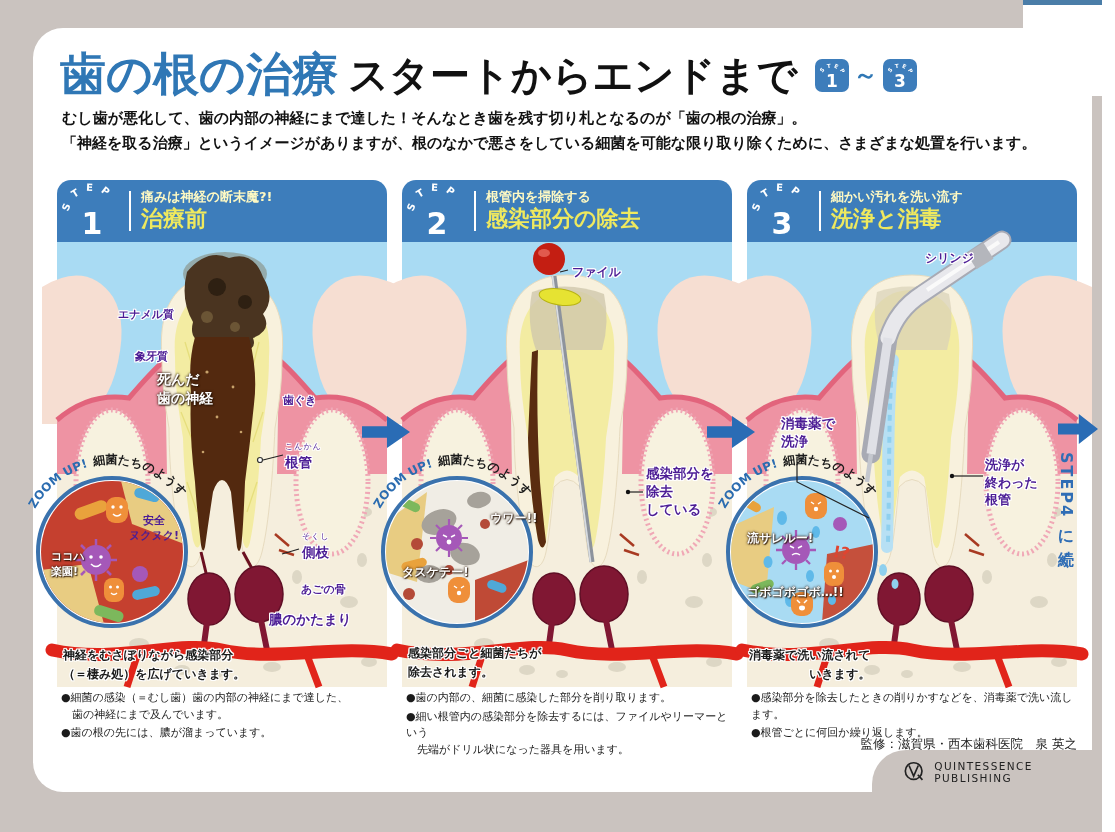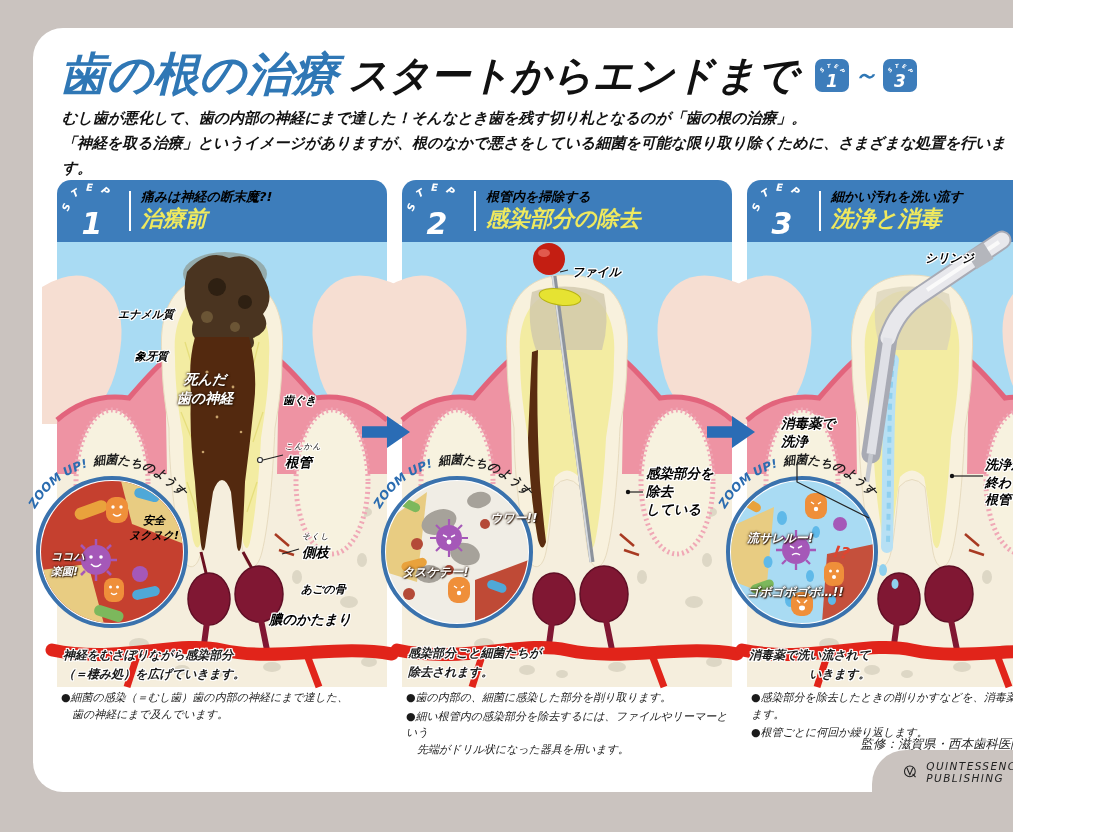--- a/index.html
+++ b/index.html
@@ -1,44 +1,44 @@
 <!DOCTYPE html>
 <html><head>
 <meta charset="utf-8">
 <style>
   * { margin:0; padding:0; box-sizing:border-box; }
   body { font-family:"DejaVu Sans", sans-serif; }
-  .stage { position:relative; width:1013px; height:832px; background:#cac3bf; overflow:hidden;font-style:italic; }
+  .stage { position:relative; width:1102px; height:832px; background:#cac3bf; overflow:hidden; }
   .card { position:absolute; left:33px; top:28px; width:1059px; height:764px; background:#ffffff; border-radius:30px; }
   .top-tab { position:absolute; left:1023px; top:0; width:92px; height:96px; background:#ffffff; border-top:5px solid #4a7da8; }
   .corner-notch { position:absolute; left:872px; top:750px; width:243px; height:82px; background:#cac3bf; border-top-left-radius:34px; }
 
   
   .hdr { position:absolute; left:60px; top:44px; display:flex; align-items:center; }
   .hdr-title { color:#2f77b5; font-size:46px; font-weight:bold; letter-spacing:0px; }
   .hdr-sub { color:#111; font-size:40px; font-weight:bold; margin-left:10px; }
   .badge-row { display:flex; align-items:center; margin-left:16px; gap:4px; }
   .tilde { color:#2f77b5; font-size:24px; font-weight:bold; }
   .desc { position:absolute; left:62px; top:106px; font-size:15px; font-weight:bold; color:#111; line-height:1.65; white-space:pre-line; }
 
   
   .panel { position:absolute; top:180px; width:330px; height:580px; }
   .phead { position:absolute; left:0; top:0; width:330px; height:62px; background:#3d7dbb; border-radius:14px 14px 0 0; display:flex; align-items:center; }
   .phead .divider { width:2px; height:40px; background:#ffffff; margin:0 10px 0 2px; }
-  .ph-sub { color:#000000; font-size:13px; font-weight:bold; line-height:1.2; }
+  .ph-sub { color:#fef9c3; font-size:13px; font-weight:bold; line-height:1.2; }
   .ph-title { color:#efe95e; font-size:22px; font-weight:bold; line-height:1.25; }
   .illus { position:absolute; left:0; top:62px; width:330px; height:445px; }
   .illus svg { overflow:visible; display:block; }
 
-  .lbl { position:absolute; font-size:11px; font-weight:bold; color:#000000; line-height:1.35; white-space:pre-line; }
+  .lbl { position:absolute; font-size:11px; font-weight:bold; color:#4c1d95; line-height:1.35; white-space:pre-line; }
   .halo { text-shadow:1px 0 0 #fff,-1px 0 0 #fff,0 1px 0 #fff,0 -1px 0 #fff,1px 1px 0 #fff,-1px -1px 0 #fff,1px -1px 0 #fff,-1px 1px 0 #fff; }
   .halo-dark { text-shadow:0 0 2px rgba(40,20,5,.9),0 0 3px rgba(40,20,5,.7),1px 1px 1px rgba(40,20,5,.8); }
   .lbl-white { color:#ffffff; }
   .lbl-big { font-size:14px; }
-  .lbl-center { text-align:center; }
+  .lbl-center { text-align:left; }
   .furi { display:block; font-size:8px; font-weight:normal; letter-spacing:1px; }
   .caption { position:absolute; font-size:12px; font-weight:bold; color:#1a1a1a; line-height:1.55; white-space:pre-line; }
   .bullets { position:absolute; left:4px; top:510px; width:326px; font-size:11px; color:#1b1b1b; line-height:1.5; }
   .bullet { white-space:pre-line; margin-bottom:2px; }
   .credit { position:absolute; left:0; top:556px; width:330px; text-align:right; font-size:12.5px; color:#222; }
 
   .arrow { position:absolute; background:#2a6cb5; clip-path:polygon(0 32%,52% 32%,52% 0,100% 50%,52% 100%,52% 68%,0 68%); }
   .next-step-label { position:absolute; left:1055px; top:452px; height:160px; writing-mode:vertical-rl; font-size:16px; font-weight:bold; color:#2f6db5; letter-spacing:2px; }
 
   
@@ -234,20 +234,21 @@
 ヌクヌク!</div>
       <div class="lbl lbl-white halo-dark" style="left:-6px; top:308px;">ココハ
 楽園!</div>
       <div class="caption halo" style="left:6px; top:404px;">神経をむさぼりながら感染部分
 （＝棲み処）を広げていきます。</div>
     </div>
 
     <div class="bullets">
       <div class="bullet">●細菌の感染（＝むし歯）歯の内部の神経にまで達した、
 　歯の神経にまで及んでいます。</div>
+      <div class="bullet">●歯の根の先には、膿が溜まっています。</div>
     </div>
   </div>
 
   <div class="panel" style="left:402px;">
     <div class="phead">
       <svg width="70" height="58">
         <defs>
             <path id="parc2" d="M12,32 A23,23 0 0 1 58,32"></path>
           </defs>
         <text font-size="10" font-weight="bold" fill="#fff" letter-spacing="7"><textPath href="#parc2" startOffset="2">STEP</textPath></text>

